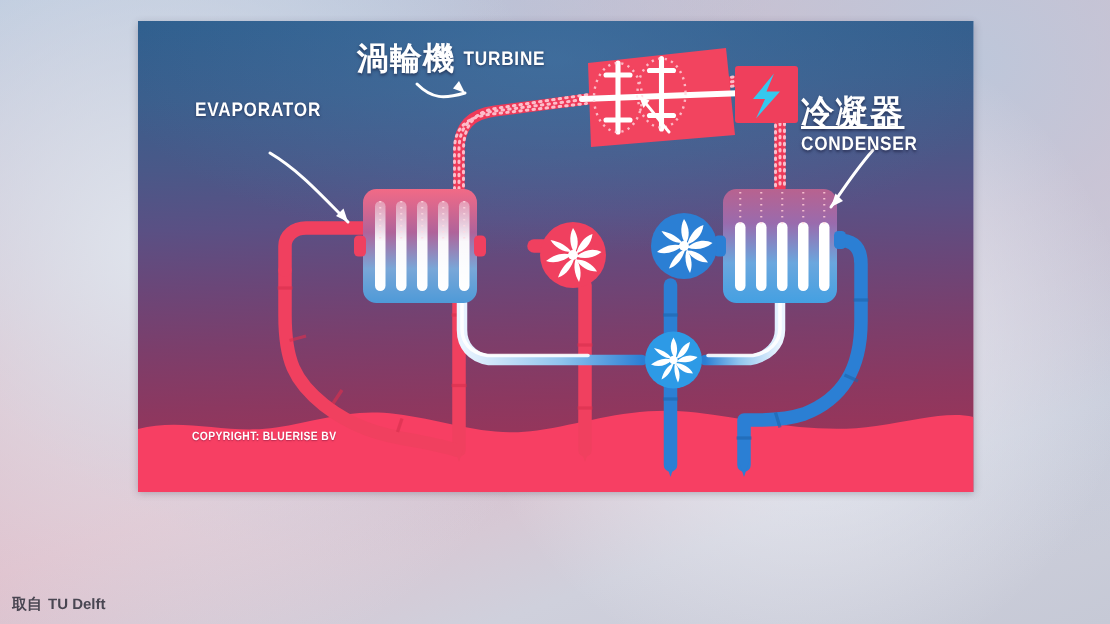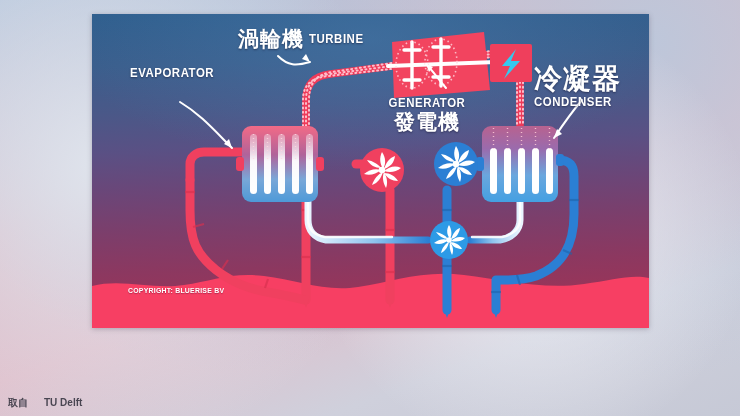--- a/index.html
+++ b/index.html
@@ -82,21 +82,21 @@
 
   #lbl-turbine   { left: 98px;  top: 14px; margin-left: 48px;  }
   #lbl-turbine .cjk   { display:inline-block; vertical-align: middle; }
   #lbl-turbine .latin { display:inline-block; vertical-align: middle; margin-left: 5px; font-size: 13px; }
 
   #lbl-evaporator { left: 38px;  top: 50px;  text-align: left; }
   #lbl-evaporator .cjk   { display:block; font-size: 23px; }
   #lbl-evaporator .latin { display:block; margin-top: 2px; font-size: 13px; }
 
   #lbl-condenser  { left: 442px; top: 50px;  text-align: left; }
-  #lbl-condenser .cjk   { display:block; font-size: 28px; }
+  #lbl-condenser .cjk   { display:block; font-size: 22px; text-decoration: underline; }
   #lbl-condenser .latin { display:block; margin-top: 2px; font-size: 13px; }
 
   #lbl-generator  { left: 285px; top: 82px;  text-align: center; width: 100px; }
   #lbl-generator .latin { display:block; font-size: 13px; transform: scaleX(0.88); }
   #lbl-generator .cjk   { display:block; margin-top: 1px; font-size: 21px; }
 
   #copyright {
     position: absolute;
     left: 36px;
     top: 272px;
@@ -116,21 +116,21 @@
     position: absolute;
     left: 8px;
     top: 396px;
     color: #3d3b47;
     font-size: 10px;
     font-weight: 700;
     font-family: "DejaVu Sans", sans-serif;
     white-space: nowrap;
     opacity: 0.92;
   }
-  #caption .src { font-family: "Liberation Sans", sans-serif; margin-left: 16px; }
+  #caption .src { font-family: "Liberation Sans", sans-serif; margin-left: 4px; }
 </style>
 </head>
 <body>
 
 <div id="page">
 
   <div id="photo">
 
     <svg id="diagram" viewBox="0 0 557 314">
       <defs>
@@ -381,24 +381,20 @@
 
     <div class="lbl" id="lbl-evaporator">
       <span class="latin">EVAPORATOR</span>
     </div>
 
     <div class="lbl" id="lbl-condenser">
       <span class="cjk">冷凝器</span>
       <span class="latin">CONDENSER</span>
     </div>
 
-    <div class="lbl" id="lbl-generator">
-      <span class="latin ctr">GENERATOR</span>
-      <span class="cjk">發電機</span>
-    </div>
 
     <div id="copyright">COPYRIGHT: BLUERISE BV</div>
   </div>
 
   <div id="caption">
     <span>取自</span><span class="src">TU Delft</span>
   </div>
 
 </div>
 

